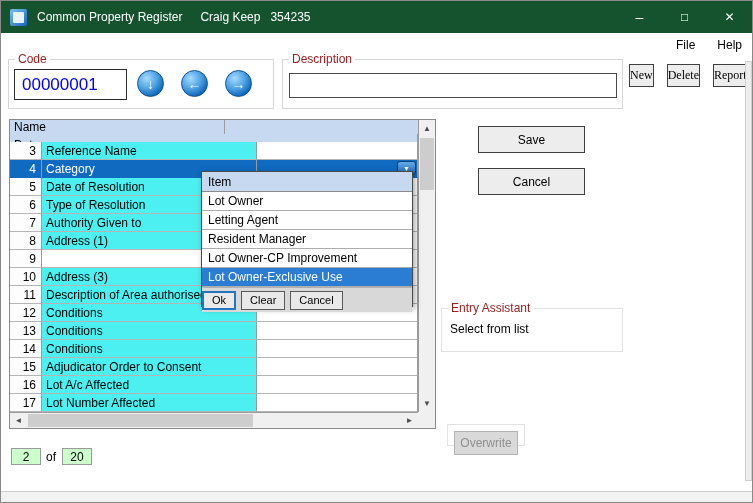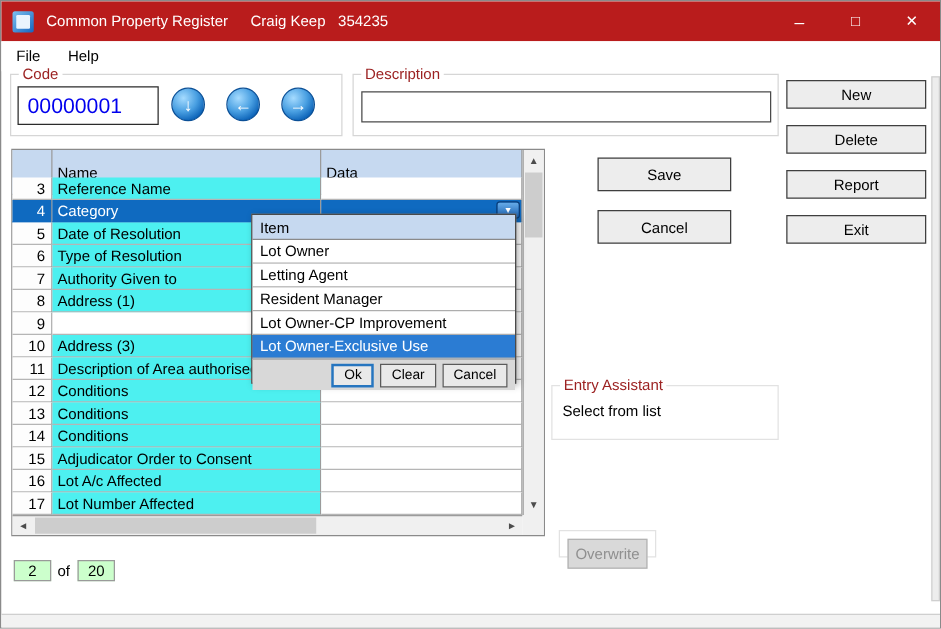--- a/index.html
+++ b/index.html
@@ -1,56 +1,56 @@
 <!DOCTYPE html>
 <html><head>
 <meta charset="utf-8">
 <style>
   * { margin:0; padding:0; box-sizing:border-box; }
   html,body { width:753px; height:503px; }
   body { font-family:"Liberation Sans", sans-serif; font-size:12px; background:#ffffff; color:#000; }
   .window { position:relative; width:753px; height:503px; background:#fff; overflow:hidden; border:1px solid #8a8a8a; }
 
   
-  .titlebar { position:absolute; left:0; top:0; width:100%; height:32px; background:#b91c1c; display:flex; align-items:center; color:#fff; }
+  .titlebar { position:absolute; left:0; top:0; width:100%; height:32px; background:#14532d; display:flex; align-items:center; color:#fff; }
   .app-icon { width:17px; height:17px; margin-left:9px; background:linear-gradient(135deg,#7cc0ee,#1565c0); border-radius:2px; position:relative; flex:0 0 auto; }
   .app-icon::after { content:""; position:absolute; left:3px; top:3px; right:3px; bottom:3px; background:#eaf4fd; border-radius:1px; }
   .title-text { margin-left:10px; display:flex; align-items:center; font-size:12px; white-space:nowrap; }
   .title-user { margin-left:18px; }
   .title-id { margin-left:10px; }
   .win-controls { margin-left:auto; display:flex; height:32px; }
   .win-btn { width:45px; height:32px; display:flex; align-items:center; justify-content:center; color:#fff; font-size:12px; cursor:default; }
   .win-btn.min { font-size:14px; }
 
   
-  .menubar { position:absolute; left:0; top:32px; width:100%; height:24px; background:#fff; display:flex; align-items:center; }
+  .menubar { position:absolute; left:0; top:32px; width:100%; height:24px; background:#fff; display:flex; align-items:center;justify-content:flex-end; }
   .menu-item { padding:3px 10px; margin-left:2px; font-size:12px; }
 
   
   .frame { position:absolute; border:1px solid #d6d6d6; background:#fff; }
   .frame-label { position:absolute; top:-8px; left:6px; background:#fff; padding:0 3px; color:#9c2222; font-size:12px; line-height:14px; }
 
   .code-frame { left:7px; top:58px; width:266px; height:50px; }
   .code-input { position:absolute; left:5px; top:9px; width:113px; height:31px; border:1px solid #2b2b2b; font-family:"Liberation Sans",sans-serif; font-size:17px; color:#0000ee; padding-left:7px; outline:none; }
   .nav-btn { position:absolute; top:10px; width:27px; height:27px; border-radius:50%; border:1px solid #0a4f96;
     background:radial-gradient(circle at 35% 30%, #a5dbff 0%, #4aa0e2 45%, #0c63b8 78%, #084e93 100%);
     color:#fff; display:flex; align-items:center; justify-content:center; font-size:14px; font-weight:bold; }
   .nav-down { left:128px; } .nav-prev { left:172px; } .nav-next { left:216px; }
 
   .desc-frame { left:281px; top:58px; width:341px; height:50px; }
   .desc-input { position:absolute; left:6px; top:13px; width:328px; height:25px; border:1px solid #4a4a4a; outline:none; font-family:"Liberation Sans",sans-serif; font-size:12px; padding-left:4px; }
 
   
-  .action-buttons { position:absolute; left:628px; top:63px; width:112px; display:flex; flex-direction:column; gap:13px; }
+  .action-buttons { position:absolute; left:628px; top:63px; width:112px; display:flex; flex-direction:row; gap:13px;font-family:Liberation Serif, serif; }
   .btn { background:#ededed; border:1px solid #3f3f3f; display:flex; align-items:center; justify-content:center; font-size:12px; color:#000; cursor:default; }
   .action-btn { height:23px; }
 
   
   .grid { position:absolute; left:8px; top:118px; width:427px; height:310px; border:1px solid #8a8a8a; background:#fff; }
-  .grid-header { position:absolute; left:0; top:0; width:calc(100% - 17px); height:36px; display:flex; background:#c6d9f0; border-bottom:1px solid #8a8a8a; }
+  .grid-header { position:absolute; left:0; top:0; width:calc(100% - 17px); height:36px; display:flex; background:#c6d9f0; border-bottom:1px solid #8a8a8a;flex-direction:column; }
   .grid-header .hcell { display:flex; align-items:center; padding-left:4px; border-right:1px solid #9b9b9b; font-size:12px; }
   .hcell.num { width:32px; } .hcell.name { width:215px; } .hcell.data { flex:1; }
   .grid-body { position:absolute; left:0; top:22px; width:calc(100% - 17px); }
   .grid-row { display:flex; height:18px; }
   .grid-row .cell { display:flex; align-items:center; border-right:1px solid #9b9b9b; border-bottom:1px solid #b5b5b5; white-space:nowrap; overflow:hidden; font-size:12px; }
   .cell.num { width:32px; justify-content:flex-end; padding-right:5px; background:#fdfdfd; }
   .cell.name { width:215px; padding-left:4px; background:#4df0f0; }
   .cell.data { flex:1; background:#fff; position:relative; }
   .grid-row.selected .cell { background:#0f6ac0; color:#fff; border-bottom-color:#0f6ac0; }
   .dropdown-btn { position:absolute; right:1px; top:1px; width:19px; height:14px; border-radius:3px; border:1px solid #0c3e79;
@@ -67,21 +67,21 @@
   .hs-thumb { position:absolute; left:18px; top:1px; width:225px; height:13px; background:#cdcdcd; }
   .grid-corner { position:absolute; right:0; bottom:0; width:17px; height:16px; background:#f0f0f0; }
 
   
   .popup { position:absolute; left:200px; top:170px; width:212px; height:136px; border:1px solid #4a4a4a; background:#9d9d9d;
     box-shadow:2px 2px 6px rgba(0,0,0,0.35); display:flex; flex-direction:column; }
   .popup-header { height:20px; flex:0 0 auto; background:#c6d9f0; border-bottom:1px solid #8a8a8a; display:flex; align-items:center; padding-left:6px; font-size:12px; }
   .popup-item { height:19px; flex:0 0 auto; background:#fff; border-bottom:1px solid #adadad; display:flex; align-items:center; padding-left:6px; font-size:12px; }
   .popup-item.selected { background:#2b7cd3; color:#fff; }
   .popup-fill { flex:1; }
-  .popup-footer { height:25px; flex:0 0 auto; background:#d8d8d8; border-top:1px solid #b0b0b0; display:flex; align-items:center; justify-content:flex-end; gap:5px; padding-right:6px; }
+  .popup-footer { height:25px; flex:0 0 auto; background:#d8d8d8; border-top:1px solid #b0b0b0; display:flex; align-items:center; gap:5px; padding-right:6px; }
   .popup-btn { height:19px; padding:0 8px; background:#e9e9e9; border:1px solid #5a5a5a; font-size:11px; }
   .popup-btn.default { border:2px solid #2675bf; }
 
   
   .save-btn { position:absolute; left:477px; top:125px; width:107px; height:27px; }
   .cancel-side-btn { position:absolute; left:477px; top:167px; width:107px; height:27px; }
 
   
   .entry-frame { left:440px; top:307px; width:182px; height:44px; border:1px solid #e2e2e2; }
   .entry-text { position:absolute; left:8px; top:13px; font-size:12px; color:#000; }

